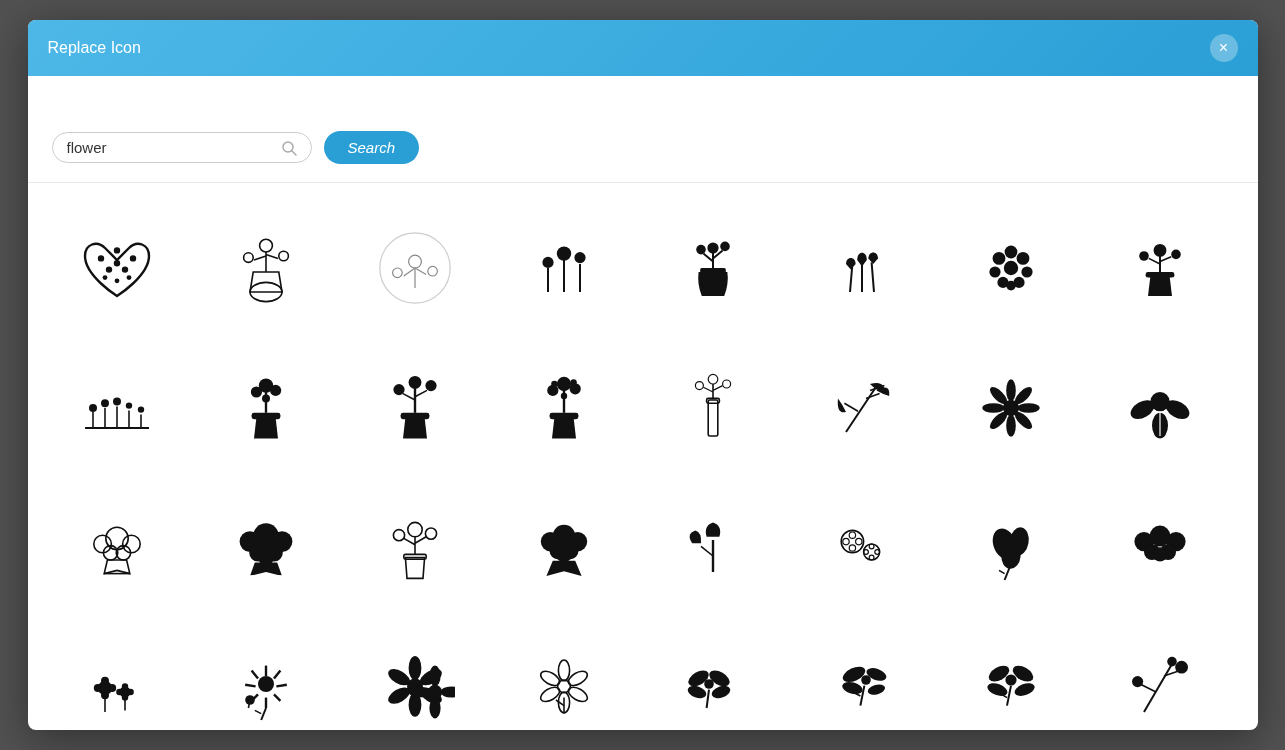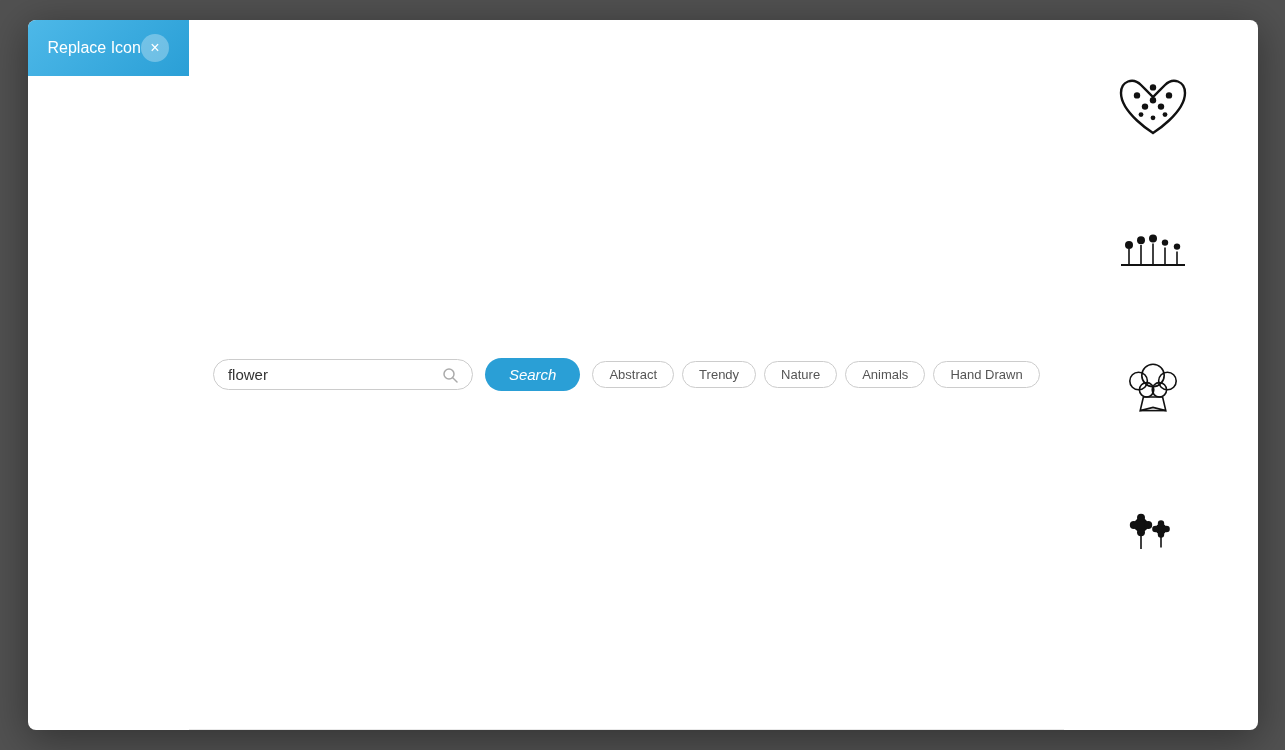--- a/index.html
+++ b/index.html
@@ -19,21 +19,21 @@
     }
     .modal {
       position: relative;
       width: 1230px;
       height: 710px;
       background: #fff;
       border-radius: 8px;
       overflow: hidden;
       box-shadow: 0 8px 40px rgba(0,0,0,0.4);
       display: flex;
-      flex-direction: row;
+      flex-direction: column;
     }
     .modal-header {
       background: linear-gradient(135deg, #4db8e8 0%, #2a9fd6 100%);
       padding: 0 20px;
       height: 56px;
       display: flex;
       align-items: center;
       justify-content: space-between;
       flex-shrink: 0;
     }
@@ -56,20 +56,21 @@
       font-size: 16px;
       line-height: 1;
     }
     .modal-toolbar {
       padding: 18px 24px;
       display: flex;
       align-items: center;
       gap: 12px;
       border-bottom: 1px solid #e8e8e8;
       flex-shrink: 0;
+      margin-top: 37px;
     }
     .search-box {
       display: flex;
       align-items: center;
       border: 1.5px solid #ccc;
       border-radius: 20px;
       padding: 6px 14px;
       gap: 8px;
       background: #fff;
       width: 260px;
@@ -155,27 +156,20 @@
 
   <div class="modal-toolbar">
     <div class="search-box">
       <input type="text" value="flower" placeholder="flower" style="">
       <svg class="search-icon-svg" width="16" height="16" viewBox="0 0 16 16" fill="none">
         <circle cx="7" cy="7" r="5" stroke="#aaa" stroke-width="1.5"></circle>
         <line x1="11" y1="11" x2="15" y2="15" stroke="#aaa" stroke-width="1.5" stroke-linecap="round"></line>
       </svg>
     </div>
     <button class="search-btn">Search</button>
-    <div class="filter-tags">
-      <button class="filter-tag">Abstract</button>
-      <button class="filter-tag">Trendy</button>
-      <button class="filter-tag">Nature</button>
-      <button class="filter-tag">Animals</button>
-      <button class="filter-tag">Hand Drawn</button>
-    </div>
   </div>
 
   <div class="modal-body">
     <div class="icon-grid">
 
       <div class="icon-cell">
         <svg viewBox="0 0 100 100" fill="none" xmlns="http://www.w3.org/2000/svg">
           <path d="M50 85 C50 85 10 60 10 35 C10 20 25 15 35 25 C40 30 50 40 50 40 C50 40 60 30 65 25 C75 15 90 20 90 35 C90 60 50 85 50 85Z" fill="none" stroke="#111" stroke-width="3"></path>
           <circle cx="30" cy="38" r="4" fill="#111"></circle>
           <circle cx="50" cy="28" r="4" fill="#111"></circle>

